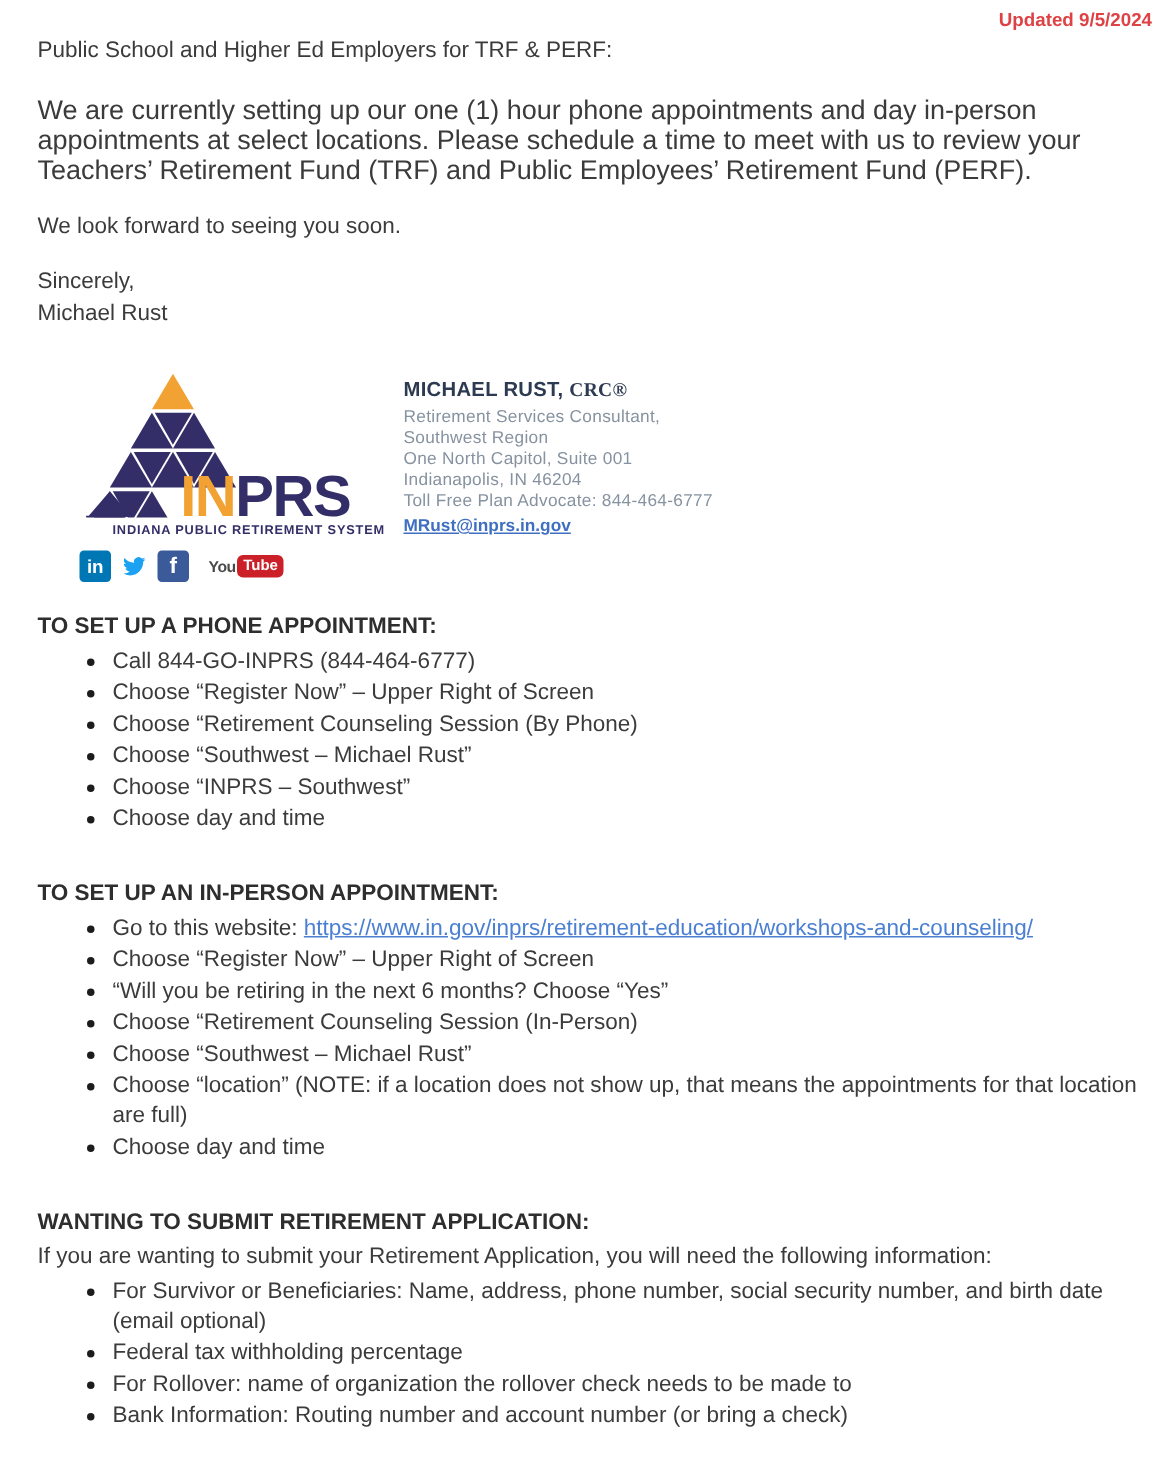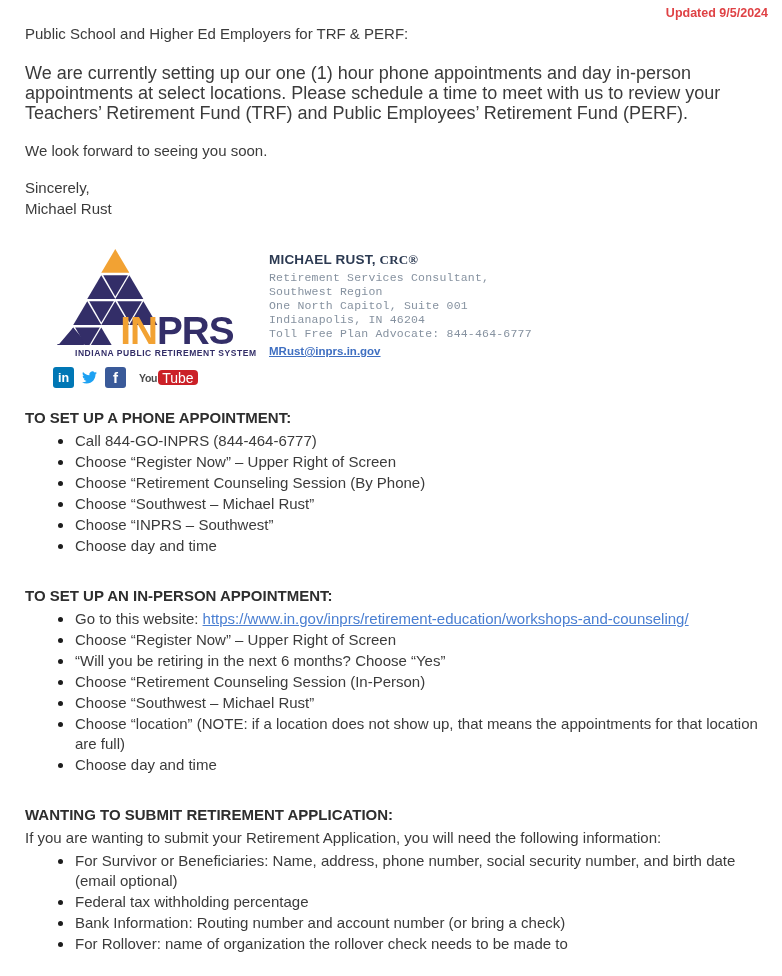--- a/index.html
+++ b/index.html
@@ -16,27 +16,27 @@
   .logo-col{width:208px;}
   .logo-svg{display:block;}
   .tagline{margin-top:3px;font-size:8.5px;font-weight:700;letter-spacing:0.55px;color:#332e68;white-space:nowrap;padding-left:40px;}
   .social{display:flex;align-items:center;margin-top:9px;margin-left:18px;gap:7px;}
   .ic{display:inline-flex;align-items:center;justify-content:center;cursor:pointer;}
   .li-ic{width:21px;height:21px;border-radius:3px;background:#0077b5;color:#fff;font-weight:700;font-size:12.5px;}
   .fb-ic{width:21px;height:21px;border-radius:3px;background:#3a5a99;color:#fff;font-weight:700;font-size:15px;line-height:21px;}
   .tw-ic{width:17px;height:15px;}
   .yt-ic{display:inline-flex;align-items:center;margin-left:6px;cursor:pointer;}
   .yt-you{color:#4a4a4a;font-weight:700;font-size:10.5px;letter-spacing:-0.3px;}
-  .yt-tube{display:inline-block;margin-left:1px;background:#cb2027;color:#fff;font-weight:400;font-size:14px;padding:2.5px 4px 2.5px 4px;border-radius:4px;line-height:10px;}
+  .yt-tube{display:inline-block;margin-left:1px;background:#cb2027;color:#fff;font-weight:700;font-size:10px;padding:2.5px 4px 2.5px 4px;border-radius:4px;line-height:10px;}
 
   .contact-col{margin-left:26px;margin-top:4px;}
   .c-name{font-size:13.5px;font-weight:700;color:#2c3a52;letter-spacing:0.2px;}
   .c-cred{font-family:"Liberation Serif","DejaVu Serif",serif;font-weight:700;font-size:13px;}
   .c-lines{margin-top:3px;}
-  .c-line{font-size:11.5px;color:#8692a0;line-height:14px;letter-spacing:0.2px;font-family:Liberation Mono, monospace;}
+  .c-line{font-size:11.5px;color:#8692a0;line-height:14px;letter-spacing:0.2px;}
   .c-email{display:inline-block;margin-top:1px;font-size:11.5px;font-weight:700;color:#3f6fc1;text-decoration:underline;cursor:pointer;}
 
   
   .section{margin-top:30px;}
   .section:first-child{margin-top:20px;}
   .sec-heading{font-size:15px;font-weight:700;color:#2e2e2e;line-height:20px;}
   .sec-intro{margin-top:3px;font-size:15px;line-height:20px;}
   .bullets{list-style:none;margin:3px 0 0;padding:0;}
   .bullets li{position:relative;padding-left:50px;font-size:15px;line-height:20px;margin-bottom:1px;}
   .bullets li::before{content:"";position:absolute;left:33px;top:7.5px;width:5px;height:5px;border-radius:50%;background:#1c1c1c;}
@@ -137,19 +137,19 @@
           <li><span>Choose “location” (NOTE: if a location does not show up, that means the appointments for that location are full)</span></li>
           <li><span>Choose day and time</span></li>
         </ul>
       </section>
       <section class="section">
         <div class="sec-heading">WANTING TO SUBMIT RETIREMENT APPLICATION:</div>
         <div class="sec-intro">If you are wanting to submit your Retirement Application, you will need the following information:</div>
         <ul class="bullets">
           <li><span>For Survivor or Beneficiaries: Name, address, phone number, social security number, and birth date (email optional)</span></li>
           <li><span>Federal tax withholding percentage</span></li>
+          <li><span>For Rollover: name of organization the rollover check needs to be made to</span></li>
           <li><span>Bank Information: Routing number and account number (or bring a check)</span></li>
-          <li><span>For Rollover: name of organization the rollover check needs to be made to</span></li>
         </ul>
       </section>
     </div>
 
 </div>
 
 </body></html>

